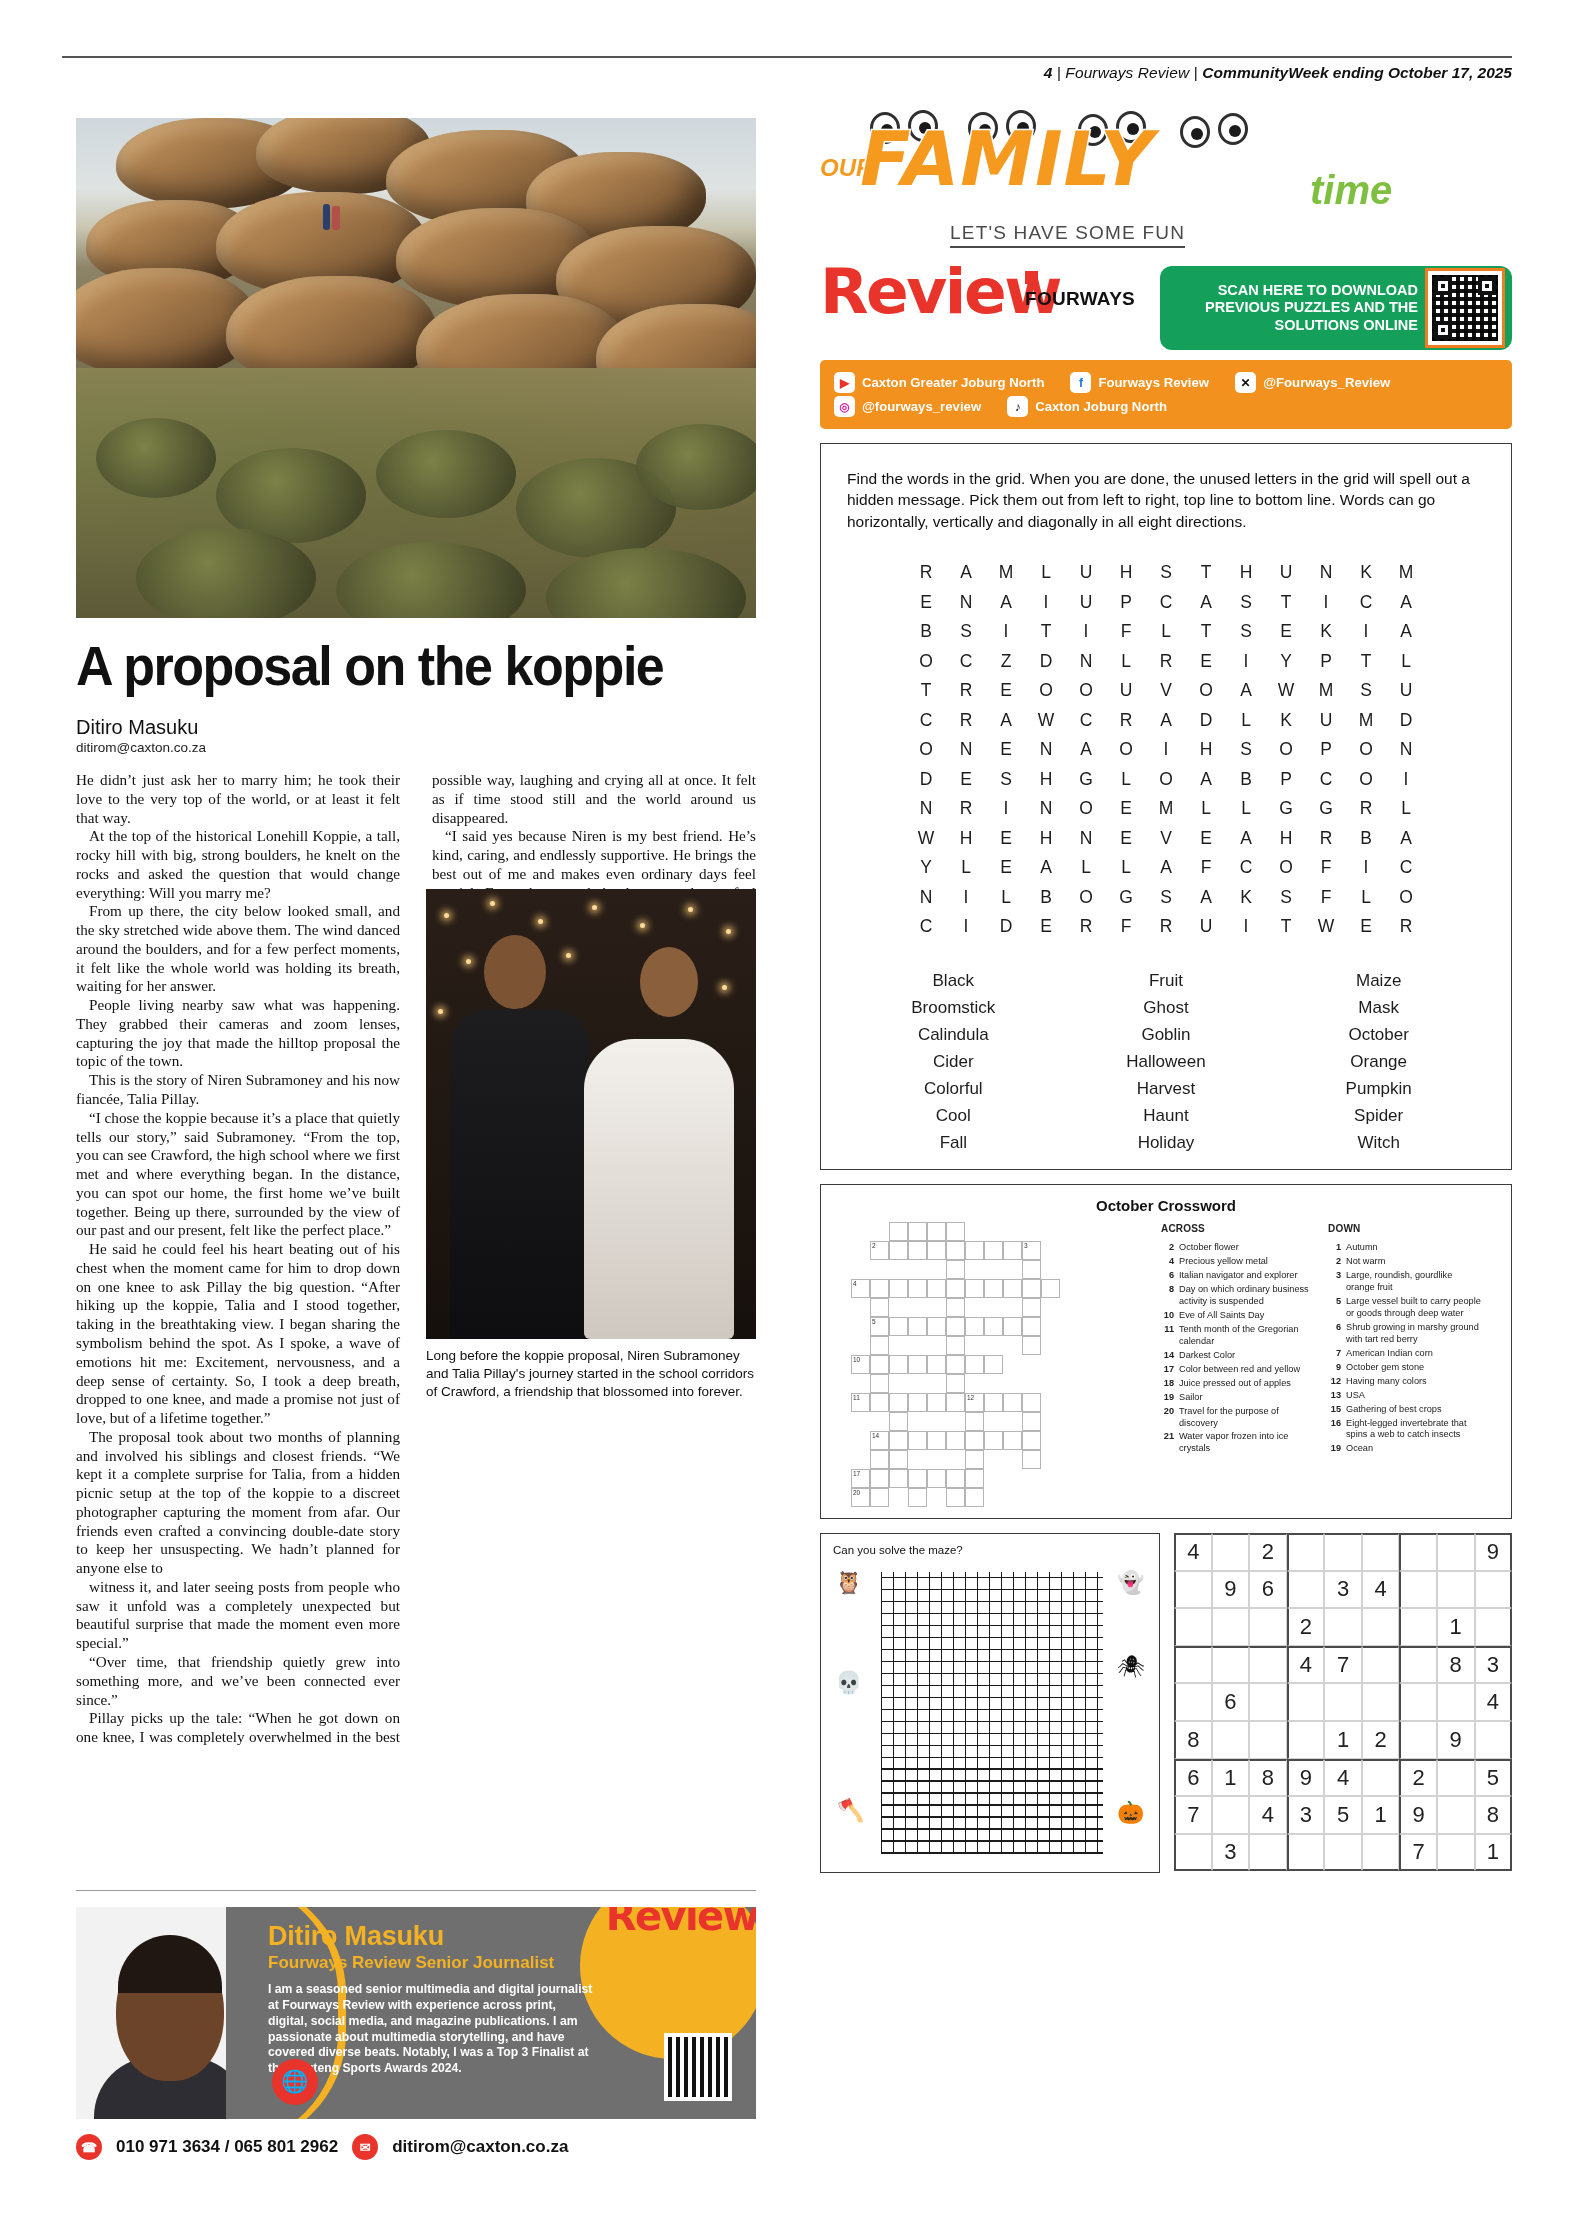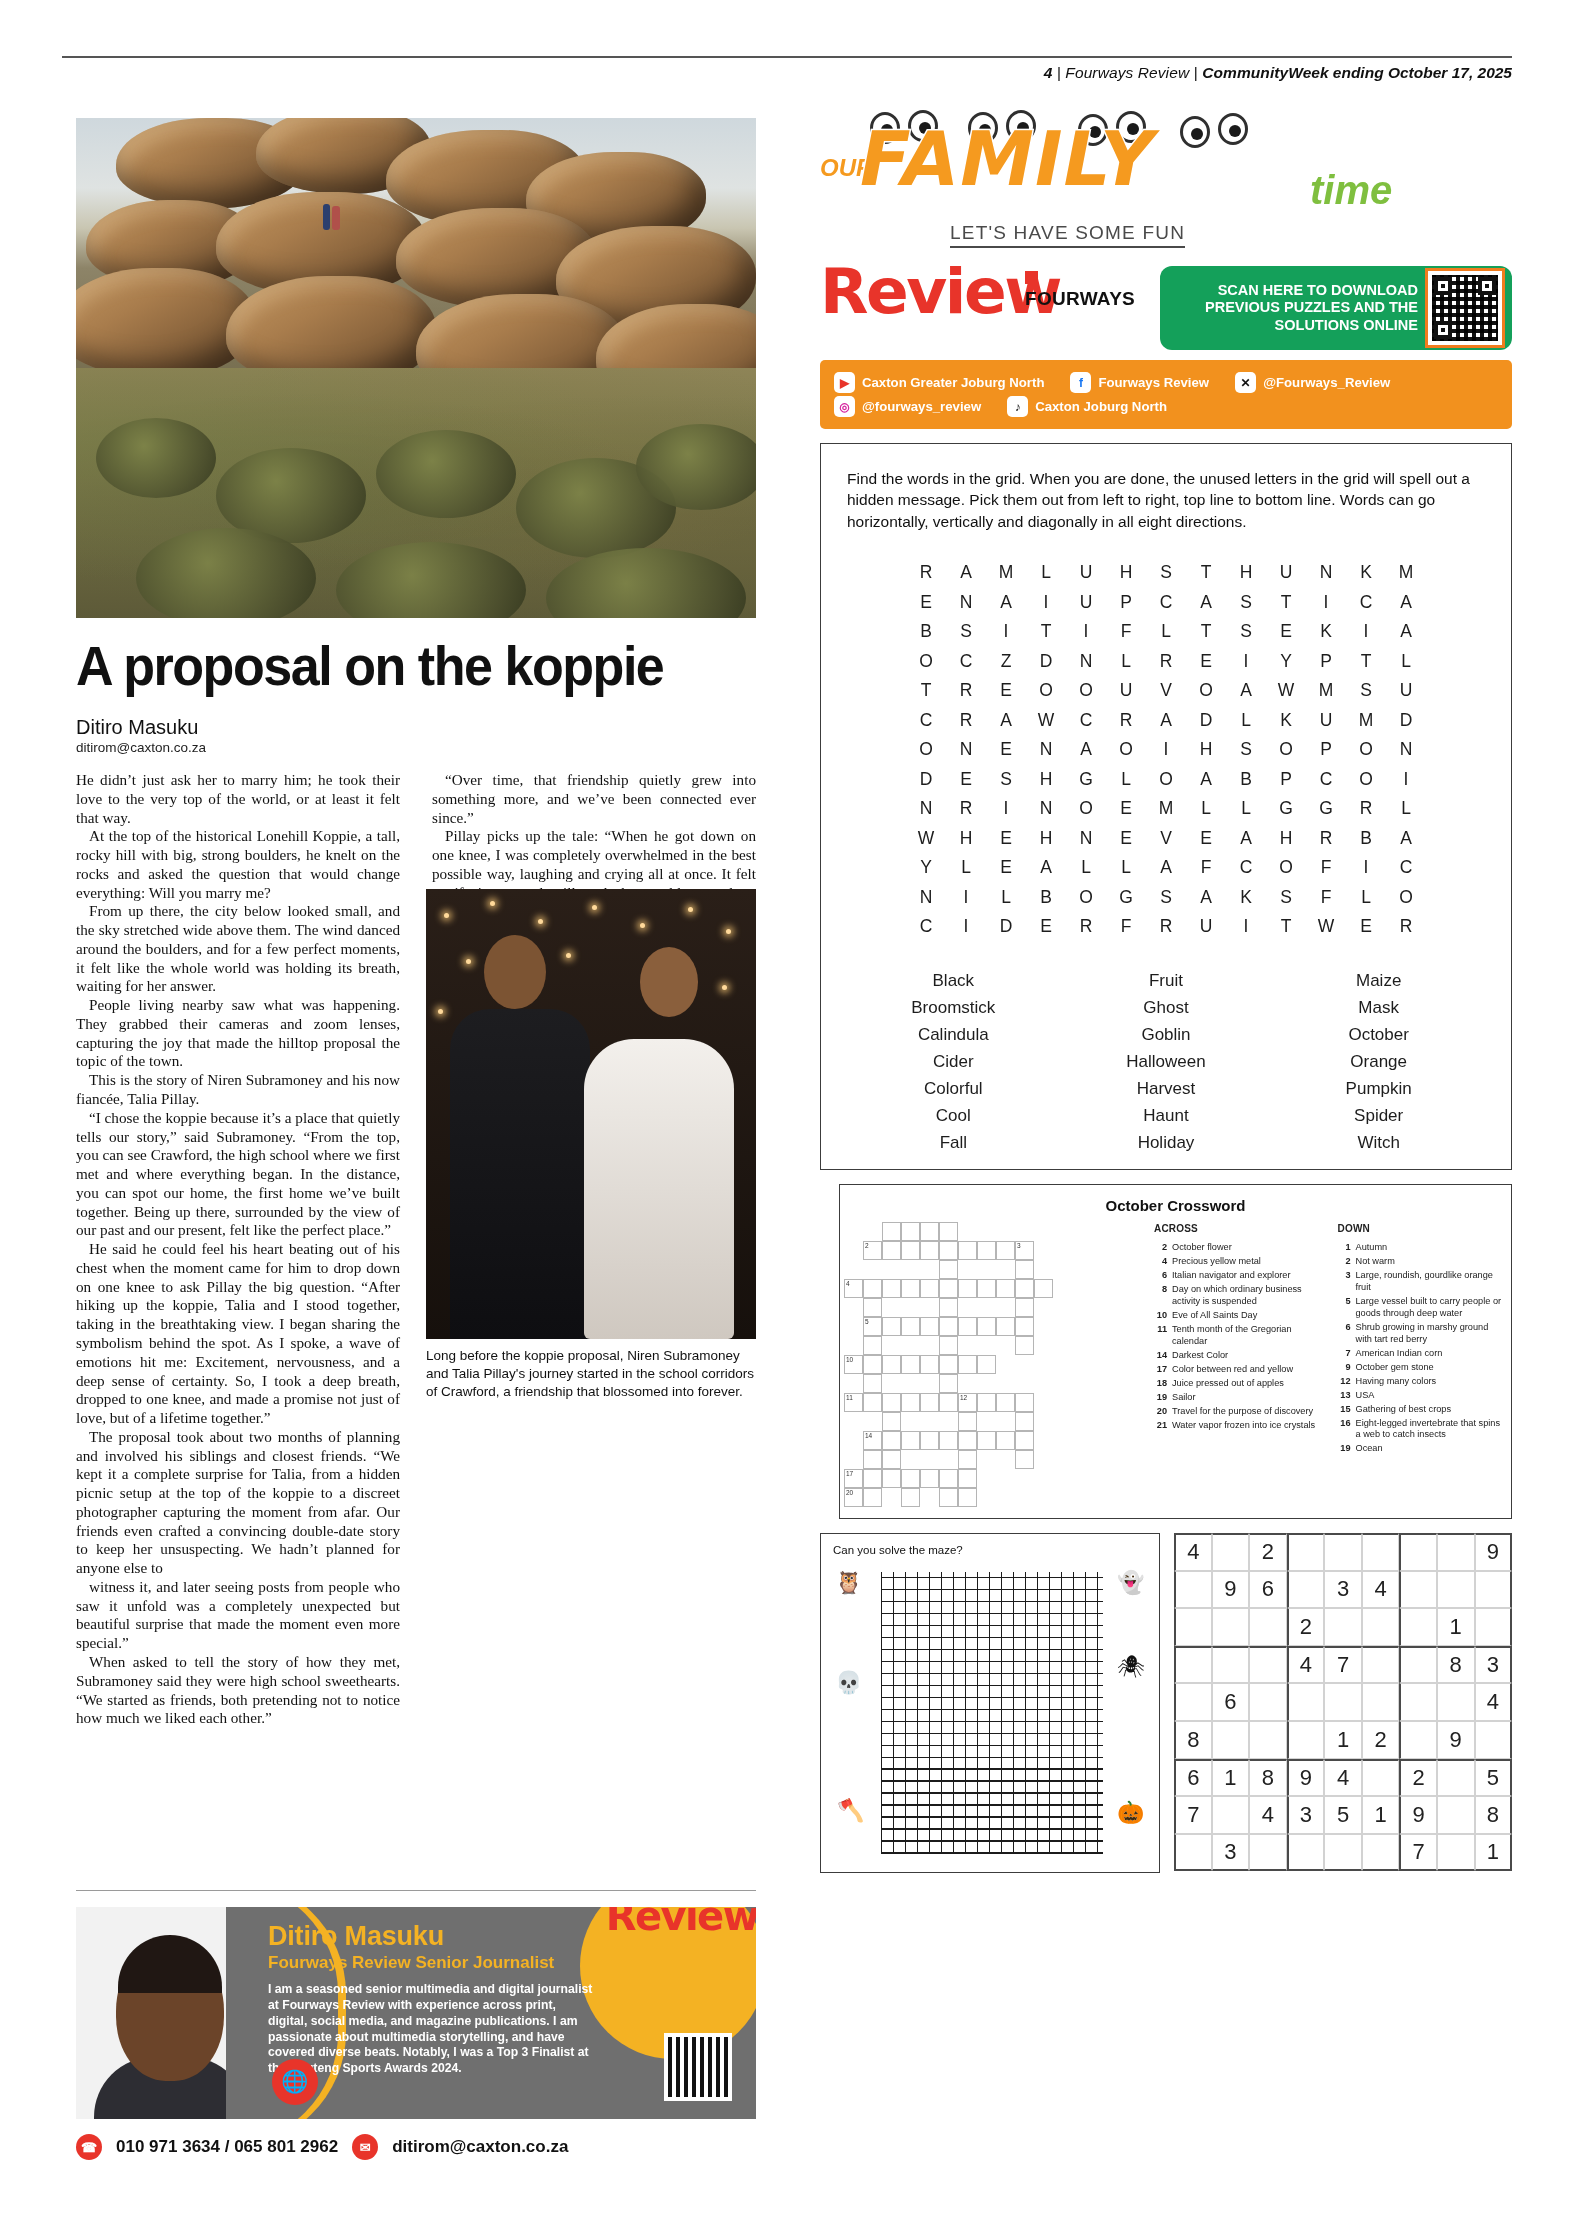--- a/index.html
+++ b/index.html
@@ -205,21 +205,21 @@
     margin:30px auto 0; width:520px;
     display:grid; grid-template-columns:repeat(13, 1fr);
     row-gap:8.5px; text-align:center; font-size:17.5px; color:#1d1d1d;
   }
   .ws-words {
     margin-top:34px; display:grid; grid-template-columns:repeat(3,1fr);
     text-align:center; font-size:17px; row-gap:7px; color:#1d1d1d;
   }
 
   
-  .cw { margin-top:14px; padding:12px 4px 16px;margin-left:19px; }
+  .cw { margin-top:14px; padding:12px 30px 16px; }
   .cw-title { text-align:center; font-weight:700; font-size:15px; margin-bottom:8px; }
   .cw-body { display:flex; gap:10px; }
   .cw-gridwrap { width:300px; position:relative; height:280px; }
   .cwcell {
     position:absolute; width:19px; height:19px; border:1px solid #b5b5b5; background:#fff;
   }
   .cwcell span { position:absolute; left:1px; top:0px; font-size:6.5px; color:#333; }
   .cw-clues { flex:1; display:flex; gap:14px; font-size:9.2px; line-height:1.3; color:#222; }
   .cw-col { flex:1; }
   .cw-col h4 { margin:0 0 7px 0; font-size:10px; letter-spacing:.2px; }
@@ -383,21 +383,20 @@
       <div class="bodycols" id="bodycols">
           <p class="first">He didn’t just ask her to marry him; he took their love to the very top of the world, or at least it felt that way.</p>
           <p class="">At the top of the historical Lonehill Koppie, a tall, rocky hill with big, strong boulders, he knelt on the rocks and asked the question that would change everything: Will you marry me?</p>
           <p class="">From up there, the city below looked small, and the sky stretched wide above them. The wind danced around the boulders, and for a few perfect moments, it felt like the whole world was holding its breath, waiting for her answer.</p>
           <p class="">People living nearby saw what was happening. They grabbed their cameras and zoom lenses, capturing the joy that made the hilltop proposal the topic of the town.</p>
           <p class="">This is the story of Niren Subramoney and his now fiancée, Talia Pillay.</p>
           <p class="">“I chose the koppie because it’s a place that quietly tells our story,” said Subramoney. “From the top, you can see Crawford, the high school where we first met and where everything began. In the distance, you can spot our home, the first home we’ve built together. Being up there, surrounded by the view of our past and our present, felt like the perfect place.”</p>
           <p class="">He said he could feel his heart beating out of his chest when the moment came for him to drop down on one knee to ask Pillay the big question. “After hiking up the koppie, Talia and I stood together, taking in the breathtaking view. I began sharing the symbolism behind the spot. As I spoke, a wave of emotions hit me: Excitement, nervousness, and a deep sense of certainty. So, I took a deep breath, dropped to one knee, and made a promise not just of love, but of a lifetime together.”</p>
           <p class="">The proposal took about two months of planning and involved his siblings and closest friends. “We kept it a complete surprise for Talia, from a hidden picnic setup at the top of the koppie to a discreet photographer capturing the moment from afar. Our friends even crafted a convincing double-date story to keep her unsuspecting. We hadn’t planned for anyone else to</p>
           <p class="">witness it, and later seeing posts from people who saw it unfold was a completely unexpected but beautiful surprise that made the moment even more special.”</p>
-          <p class="">When asked to tell the story of how they met, Subramoney said they were high school sweethearts. “We started as friends, both pretending not to notice how much we liked each other.”</p>
           <p class="">“Over time, that friendship quietly grew into something more, and we’ve been connected ever since.”</p>
           <p class="">Pillay picks up the tale: “When he got down on one knee, I was completely overwhelmed in the best possible way, laughing and crying all at once. It felt as if time stood still and the world around us disappeared.</p>
           <p class="">“I said yes because Niren is my best friend. He’s kind, caring, and endlessly supportive. He brings the best out of me and makes even ordinary days feel special. From the start, he’s always made me feel safe, understood, and truly loved. I couldn’t imagine sharing my life with anyone else.”</p>
         </div>
     </div>
   </div>
 
   <div class="rightcol">
 
     <div class="famtime">

